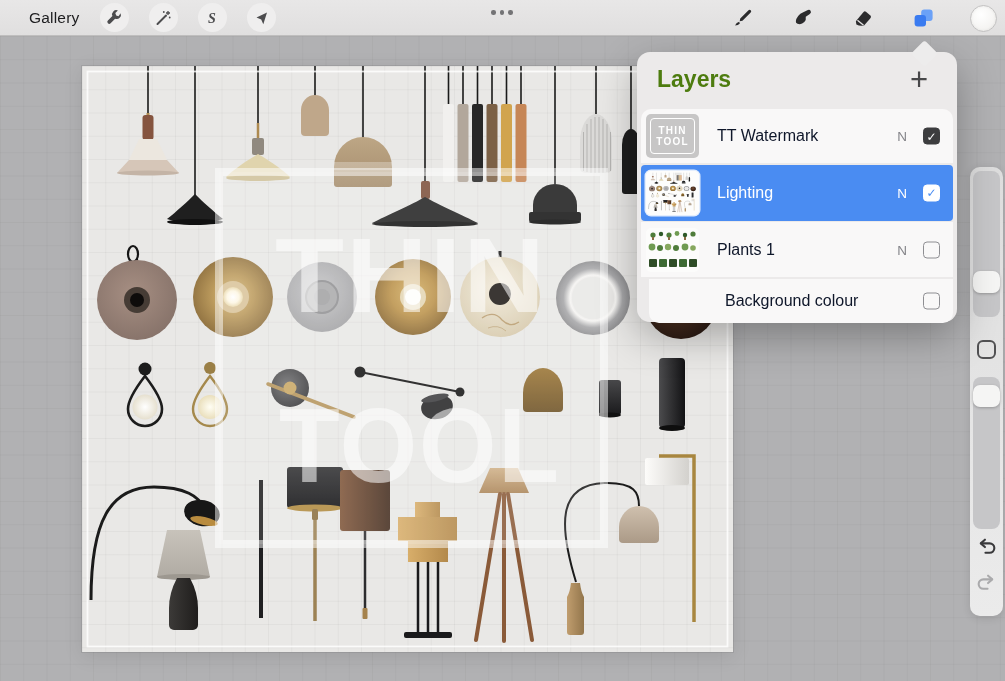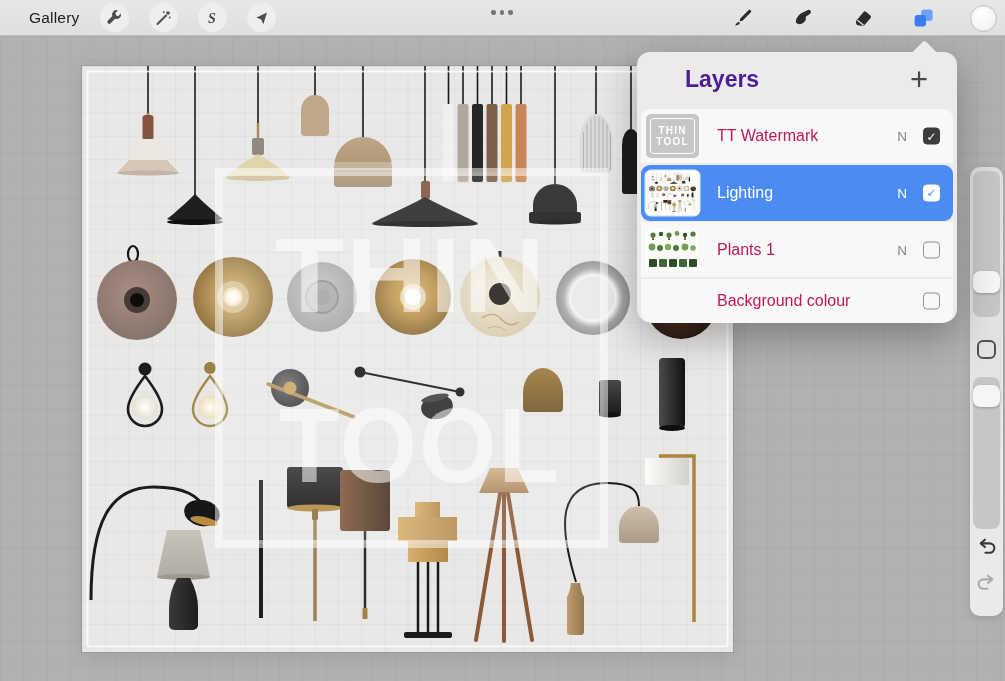--- a/index.html
+++ b/index.html
@@ -38,30 +38,30 @@
     background-size:23.25px 23.25px;
     box-shadow:0 0 0 1px rgba(0,0,0,.07),0 4px 18px rgba(0,0,0,.10);}
   .canvas svg.art{position:absolute;left:0;top:0;}
 
   
   .layers-panel{position:absolute;left:637px;top:16px;width:320px;height:270px;z-index:30;
     background:var(--panel-bg);border-radius:13px;box-shadow:0 14px 40px rgba(0,0,0,.30);}
   .panel-caret{position:absolute;left:278px;top:-8px;width:19px;height:19px;background:#edecec;
     transform:rotate(45deg);border-radius:3px;}
   .panel-header{position:relative;height:57px;}
-  .panel-header h2{position:absolute;left:20px;top:14px;font-size:23px;font-weight:700;color:#4c1d95;margin-left:28px;}
+  .panel-header h2{position:absolute;left:20px;top:14px;font-size:23px;font-weight:700;color:#4d7c0f;}
   .add-btn{position:absolute;right:20px;top:8px;width:36px;height:40px;border:none;background:transparent;
     font-size:31px;font-weight:300;color:#48484a;cursor:pointer;line-height:40px;text-align:center;font-family:"Liberation Sans",sans-serif;}
   .layer-list{margin:0 4px;display:flex;flex-direction:column;gap:1.5px;}
   .layer-row{position:relative;background:#f9f8f8;cursor:pointer;}
-  .layer-row.h54{height:54px;}.layer-row.h56{height:56px;}.layer-row.h55{height:55px;padding-left:16px;}.layer-row.h44{height:44px;}
+  .layer-row.h54{height:54px;}.layer-row.h56{height:56px;}.layer-row.h55{height:55px;padding-left:16px;}.layer-row.h44{height:44px;margin-left:8px;}
   .layer-list .layer-row:first-child{border-radius:10px 10px 0 0;}
   .layer-list .layer-row:last-child{border-radius:0 0 10px 10px;}
-  .layer-row.selected{background:var(--selected-row);border-radius:9px;padding-left:45px;}
-  .layer-name{position:absolute;left:76px;top:50%;transform:translateY(-50%);font-size:16px;color:#be185d;}
+  .layer-row.selected{background:var(--selected-row);border-radius:4px;padding-left:45px;}
+  .layer-name{position:absolute;left:76px;top:50%;transform:translateY(-50%);font-size:16px;color:#0f172a;}
   .layer-row.selected .layer-name{color:#fff;}
   .blend-badge{position:absolute;right:46px;top:50%;transform:translateY(-50%);font-size:13.5px;color:#85858a;}
   .layer-row.selected .blend-badge{color:#fff;}
   .checkbox{position:absolute;right:13px;top:50%;transform:translateY(-50%);width:17px;height:17px;
     border:1.5px solid #8e8e92;border-radius:4px;background:transparent;}
   .checkbox.checked{background:#3d3d3f;border-color:#3d3d3f;}
   .checkbox.checked::after{content:"\2713";position:absolute;left:2.5px;top:0.5px;font-size:12px;font-weight:700;color:#fff;}
   .layer-row.selected .checkbox{border-color:#fff;}
   .layer-row.selected .checkbox.checked{background:#fff;}
   .layer-row.selected .checkbox.checked::after{color:var(--selected-row);}

